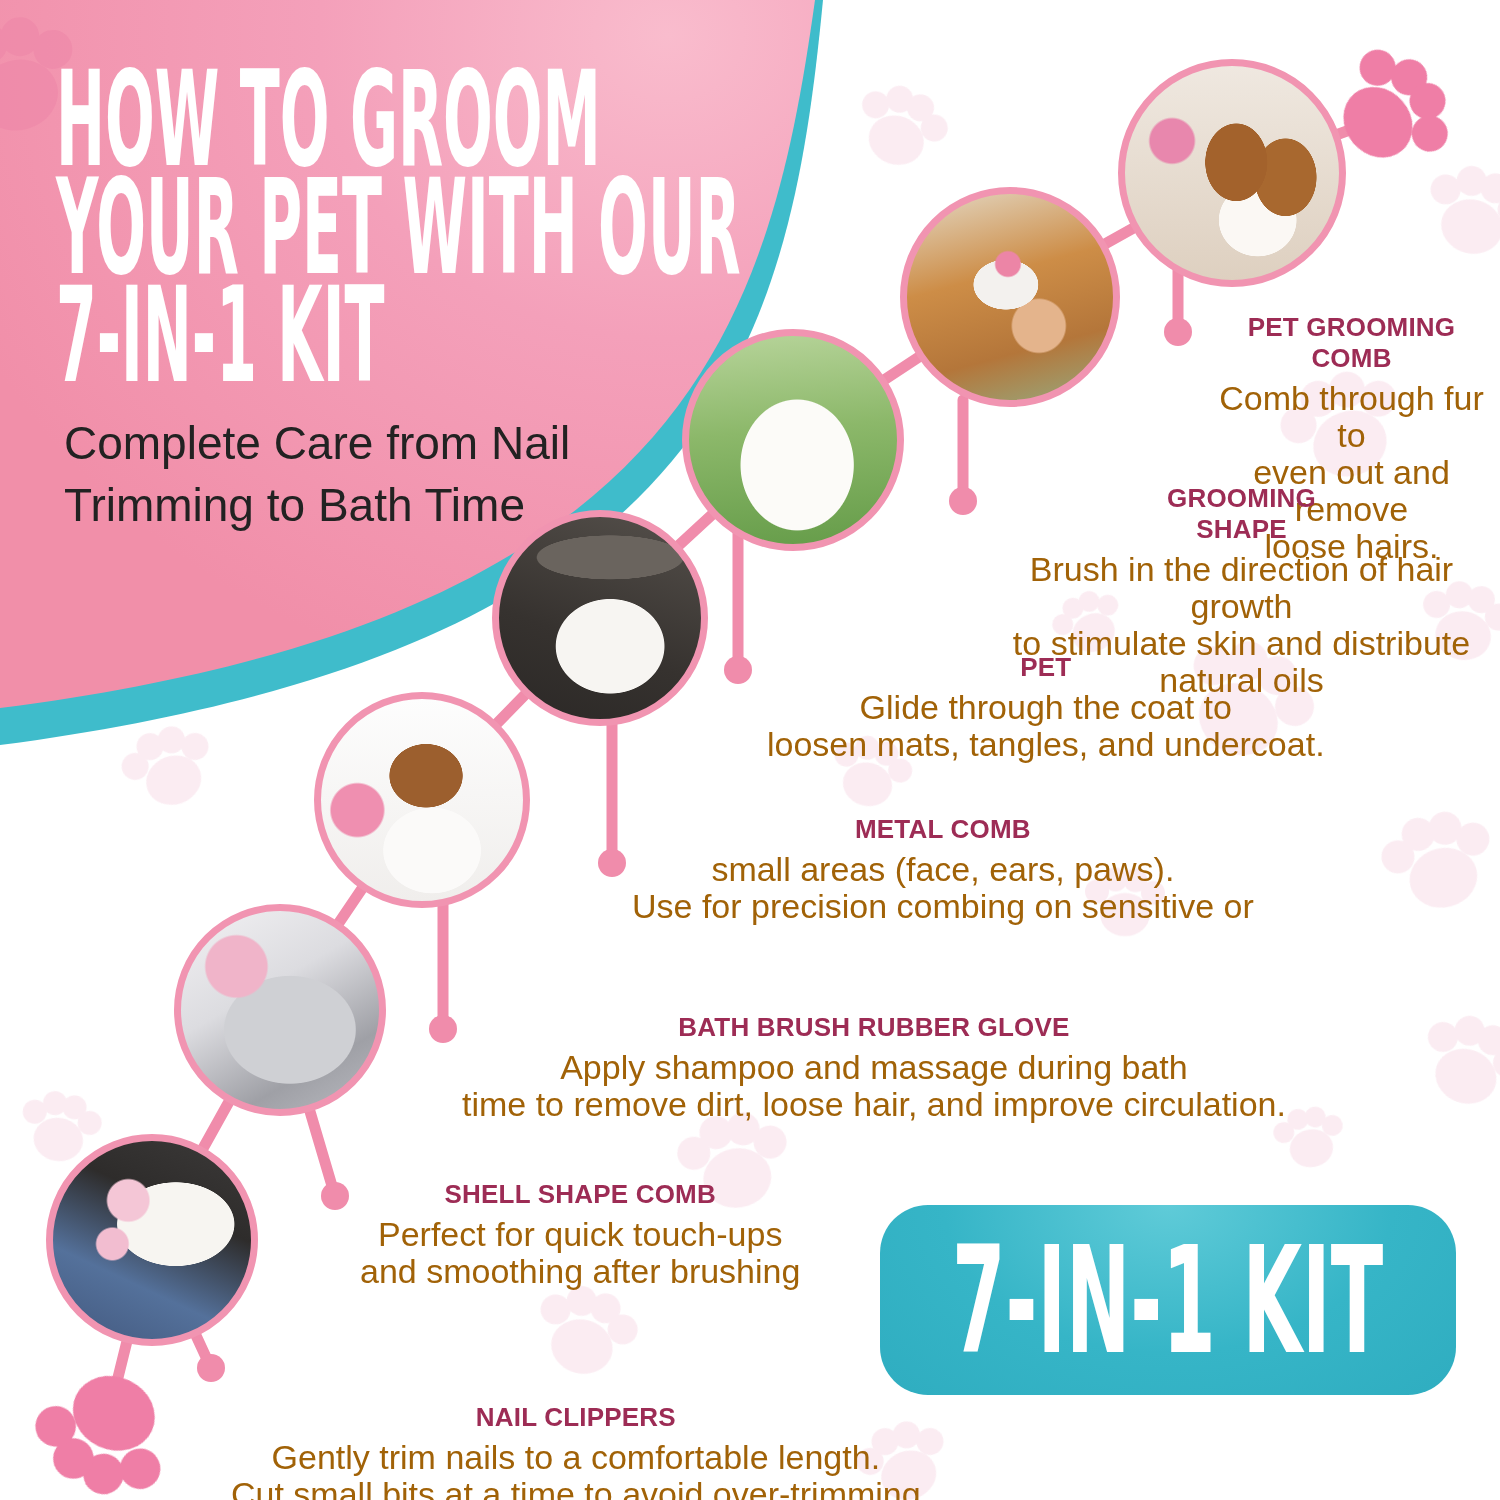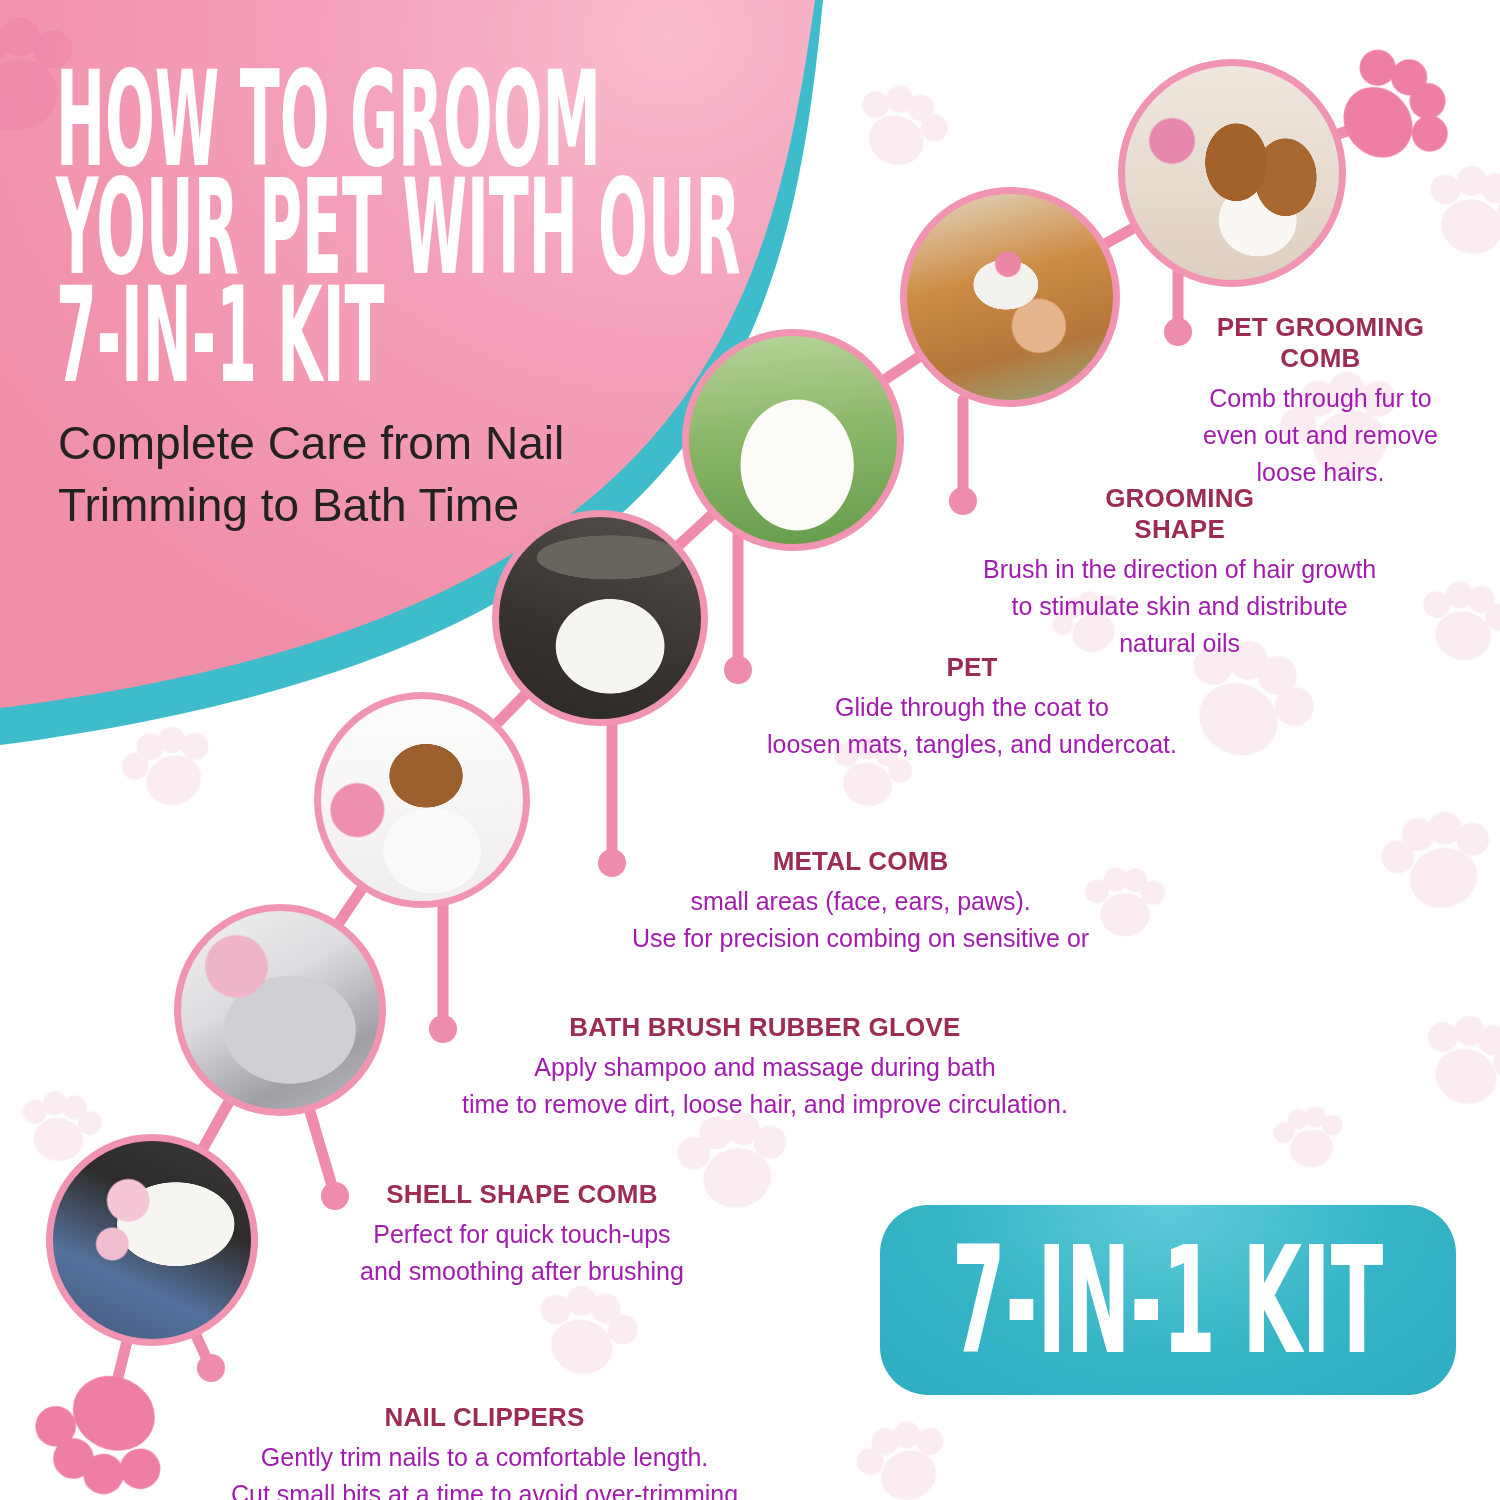--- a/index.html
+++ b/index.html
@@ -6,21 +6,21 @@
   body{width:1500px;height:1500px;position:relative;overflow:hidden;
        background:#ffffff;font-family:"Liberation Sans",sans-serif;}
   svg.decor{position:absolute;left:0;top:0;z-index:0;}
 
   
   .title-block{position:absolute;left:56px;top:66px;z-index:3;
     transform:scale(0.61,1.38);transform-origin:left top;
     font-family:"DejaVu Sans",sans-serif;font-weight:800;
     font-size:96px;line-height:78px;letter-spacing:0px;color:#ffffff;
     white-space:nowrap;}
-  .subtitle{position:absolute;left:58px;top:412px;z-index:3;
+  .subtitle{position:absolute;left:64px;top:412px;z-index:3;
     font-size:46px;line-height:62px;color:#222222;}
 
   
   .photo{position:absolute;border-radius:50%;z-index:2;
          border:7px solid #f194b1;box-sizing:border-box;}
   .ph1{left:46px;top:1134px;width:212px;height:212px;
     background:
      radial-gradient(circle at 38% 30%, #f4c6d6 0 11%, rgba(0,0,0,0) 12%),
      radial-gradient(circle at 30% 52%, #f2bdd0 0 9%, rgba(0,0,0,0) 10%),
      radial-gradient(ellipse 42% 30% at 62% 42%, #f7f5f1 0 70%, rgba(0,0,0,0) 71%),
@@ -56,27 +56,27 @@
      radial-gradient(circle at 22% 35%, #e887ad 0 10%, rgba(0,0,0,0) 11%),
      radial-gradient(ellipse 24% 30% at 52% 45%, #a3622c 0 60%, rgba(0,0,0,0) 61%),
      radial-gradient(ellipse 24% 30% at 75% 52%, #a8682f 0 60%, rgba(0,0,0,0) 61%),
      radial-gradient(ellipse 30% 28% at 62% 72%, #fbf8f4 0 60%, rgba(0,0,0,0) 61%),
      linear-gradient(180deg,#efe8e0 0%,#ded0c0 100%);}
 
   
   .step{position:absolute;z-index:3;text-align:center;}
   .step h3{margin:0;font-size:26px;line-height:31px;font-weight:bold;
            color:#9d2c55;letter-spacing:0.2px;}
-  .step p{margin:6px 0 0 0;font-size:25px;line-height:37px;color:#a21caf;}
+  .step p{margin:6px 0 0 0;font-size:34px;line-height:37px;color:#a16207;}
   .step h3 span,.step p span{display:block;}
 
   .st7{left:1203px;top:312px;}
   .st6{left:983px;top:483px;}
   .st5{left:757px;top:652px;margin-left:10px;}
-  .st4{left:632px;top:846px;}
+  .st4{left:632px;top:814px;}
   .st3{left:462px;top:1012px;}
   .st2{left:360px;top:1179px;}
   .st1{left:231px;top:1402px;}
 
   
   .badge{position:absolute;left:880px;top:1205px;width:576px;height:190px;
     border-radius:48px;z-index:2;display:flex;align-items:center;justify-content:center;
     background:radial-gradient(ellipse at 50% 0%, #5fcbd8 0%, #36b5c7 55%, #2fadc0 100%);}
   .badge span{font-family:"DejaVu Sans",sans-serif;font-weight:800;color:#ffffff;
     font-size:145px;transform:scale(0.53,1.02);white-space:nowrap;}

